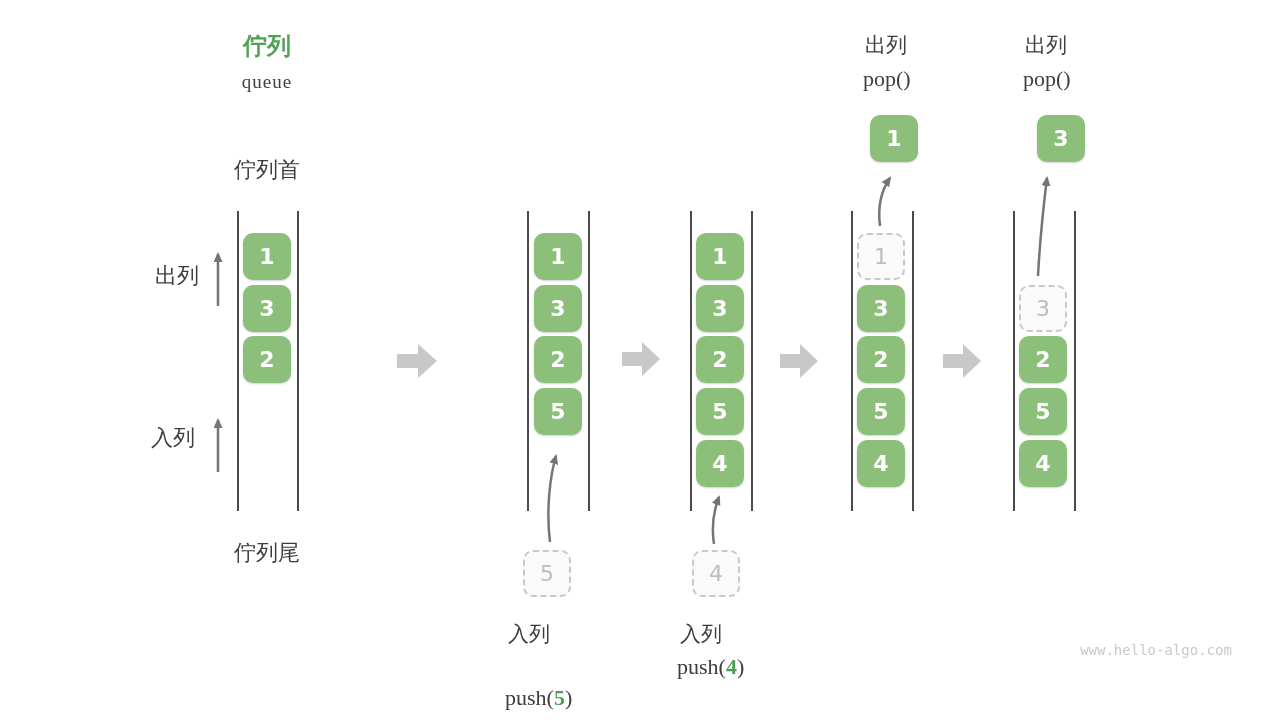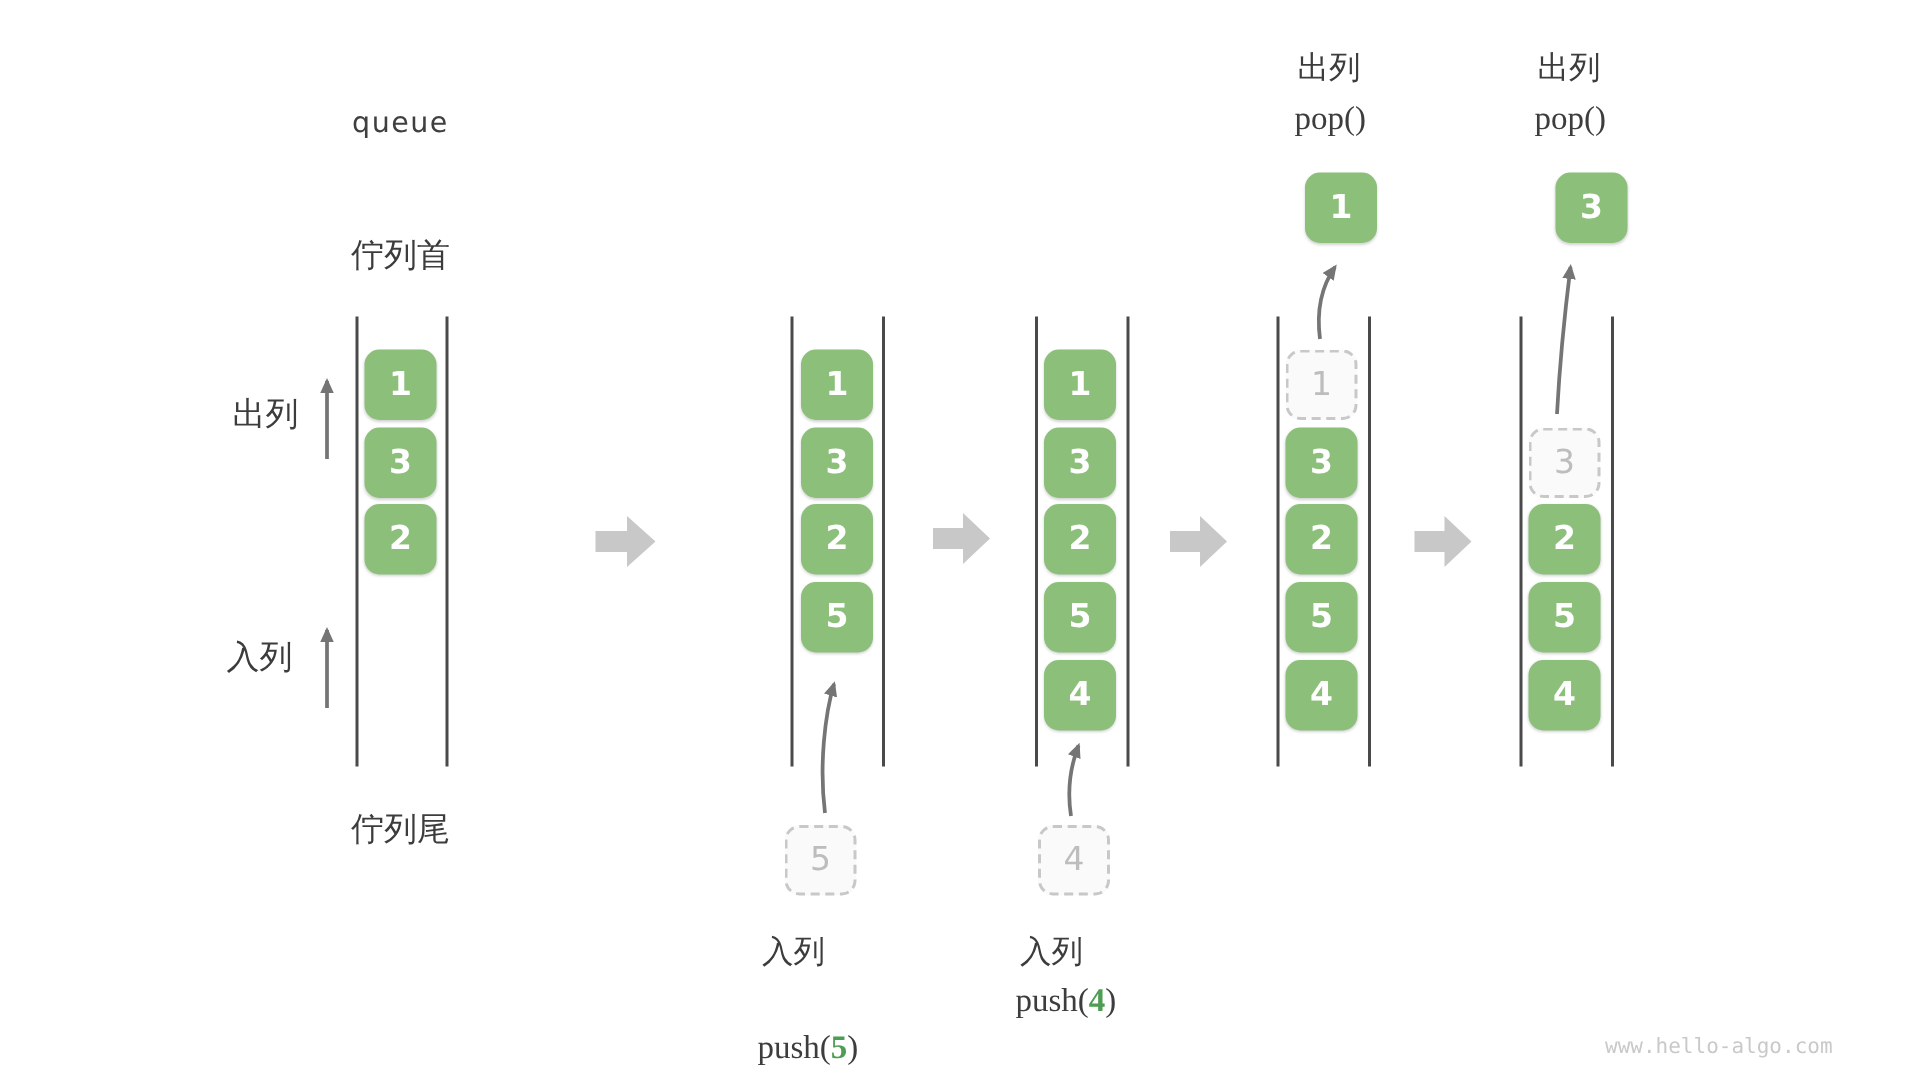--- a/index.html
+++ b/index.html
@@ -13,46 +13,47 @@
     --ghost-text:#BDBDBD;
     --wm:#C9C9C9;
   }
   *{margin:0;padding:0;box-sizing:border-box;}
   body{background:#fff;font-family:"DejaVu Sans","Liberation Sans",sans-serif;}
   .stage{position:relative;width:1280px;height:720px;background:#ffffff;overflow:hidden;}
 
   .title-zh{position:absolute;left:207px;top:30px;width:120px;text-align:center;
     font-size:24px;font-weight:bold;color:var(--title-green);}
   .title-en{position:absolute;left:207px;top:71px;width:120px;text-align:center;
-    font-size:19px;color:#3F3F3F;letter-spacing:1px;}
+    font-size:19px;color:#3F3F3F;letter-spacing:1px;font-family:Liberation Serif, serif;}
 
   .zh-bold{position:absolute;font-size:22px;font-weight:normal;color:var(--dark);}
   .zh{position:absolute;font-size:21px;color:var(--dark);}
   .code{position:absolute;font-size:22px;color:#3D3D3D;
     font-family:Liberation Serif, serif;}
   .code .arg{color:#4D9E52;font-weight:bold;}
 
   .vline{position:absolute;top:211px;height:300px;width:1.5px;background:#4A4A4A;}
 
   .cell{position:absolute;width:48px;height:47px;border-radius:10px;background:var(--green);
     color:#fff;font-size:22px;font-weight:bold;display:flex;align-items:center;justify-content:center;
     box-shadow:0 1px 2px rgba(0,0,0,0.18);}
   .cell.ghost{background:var(--ghost-bg);border:2px dashed var(--ghost-border);
     color:var(--ghost-text);font-weight:normal;box-shadow:none;}
 
   .arrows{position:absolute;left:0;top:0;width:1280px;height:720px;pointer-events:none;}
 
-  .watermark{position:absolute;left:1070px;top:690px;width:172px;text-align:left;
+  .watermark{position:absolute;left:1070px;top:642px;width:172px;text-align:center;
     font-size:14px;color:var(--wm);font-family:"DejaVu Sans Mono","Liberation Mono",monospace;}
 </style>
 </head>
 <body>
 
 <div class="stage">
 
+  <div class="title-zh">佇列</div>
   <div class="title-en">queue</div>
 
   <div class="zh-bold" style="left:207px;top:155px;width:120px;text-align:center;">佇列首</div>
   <div class="zh-bold" style="left:207px;top:538px;width:120px;text-align:center;">佇列尾</div>
   <div class="zh-bold" style="left:155px;top:261px;">出列</div>
   <div class="zh-bold" style="left:151px;top:423px;">入列</div>
 
   <svg class="arrows" viewBox="0 0 1280 720">
     <defs>
       <marker id="ah" markerWidth="12" markerHeight="12" refX="8" refY="4.5" orient="auto" markerUnits="userSpaceOnUse">

